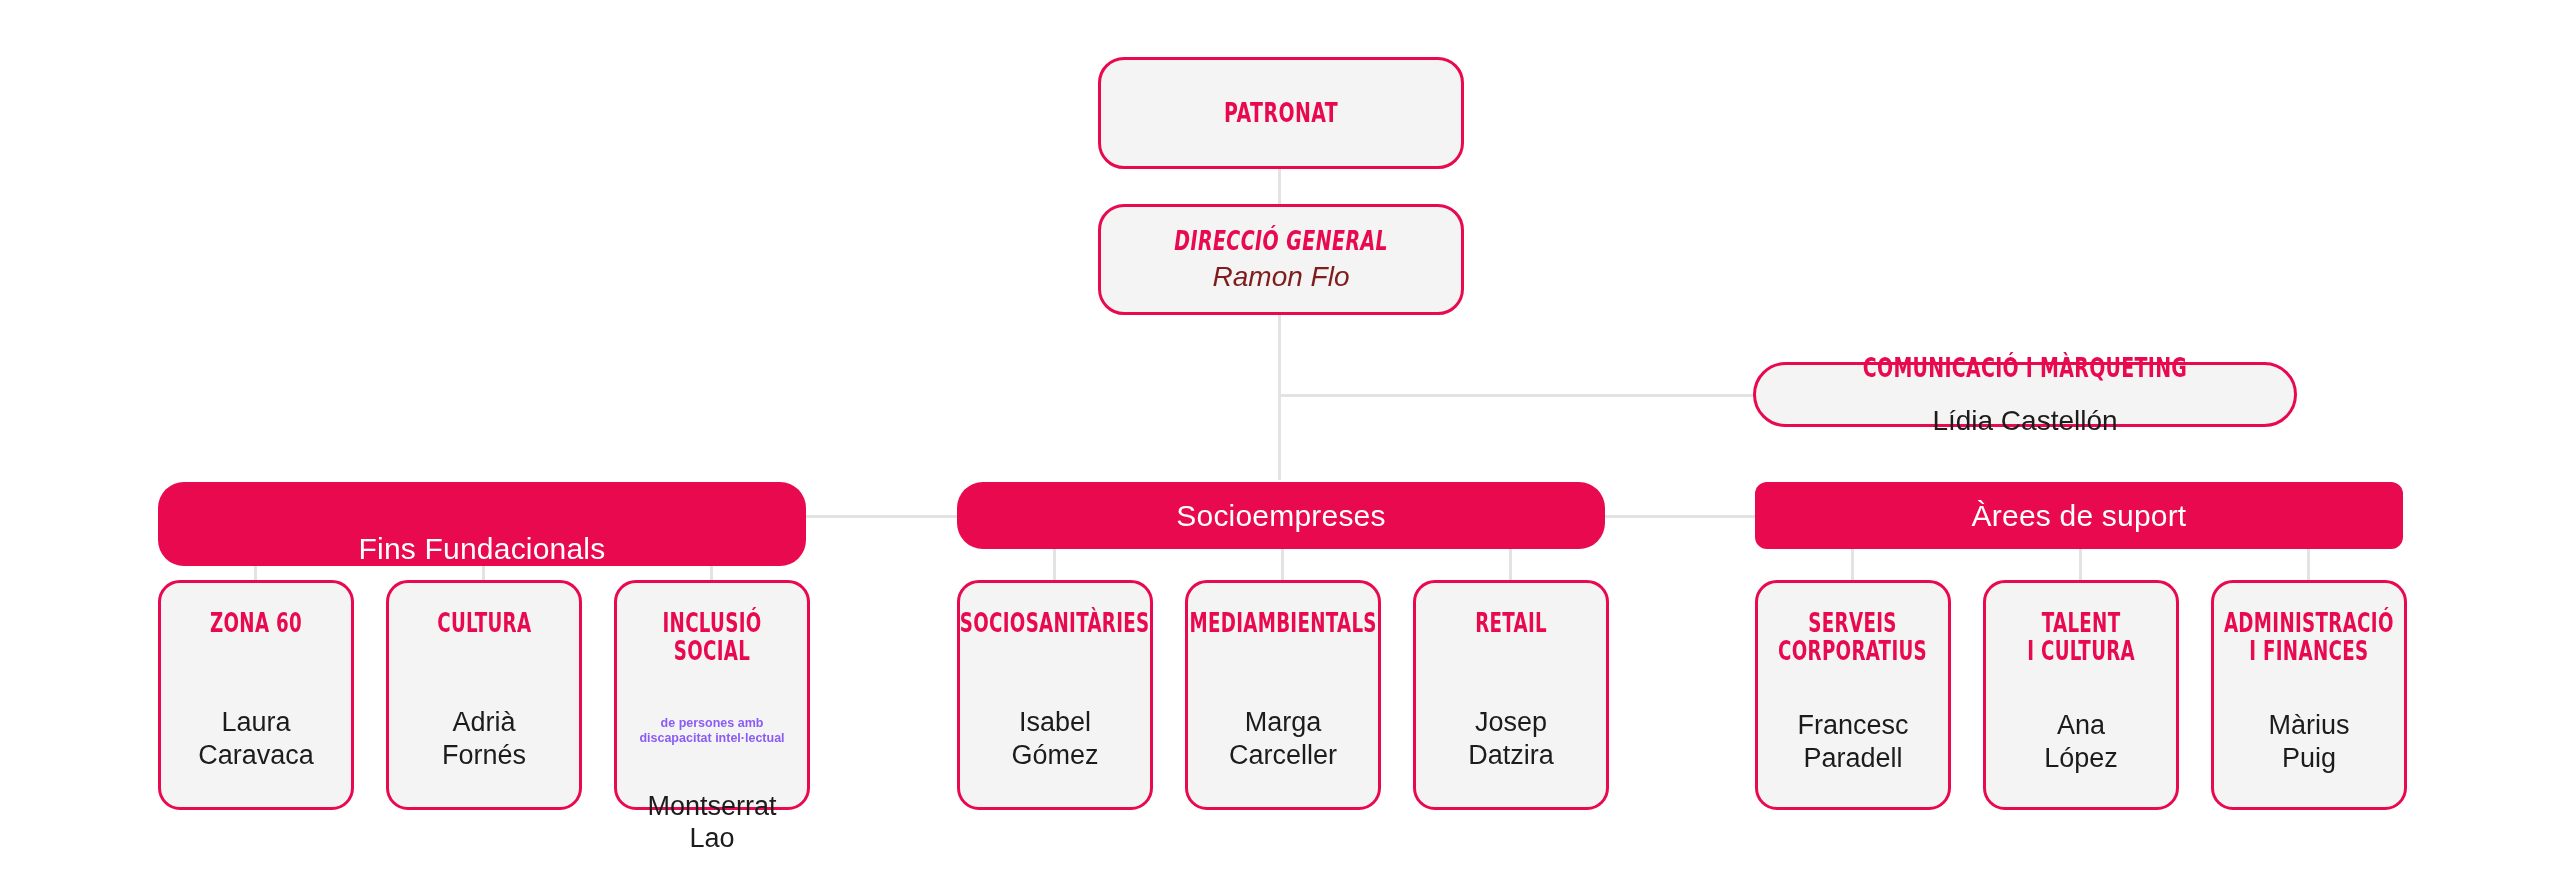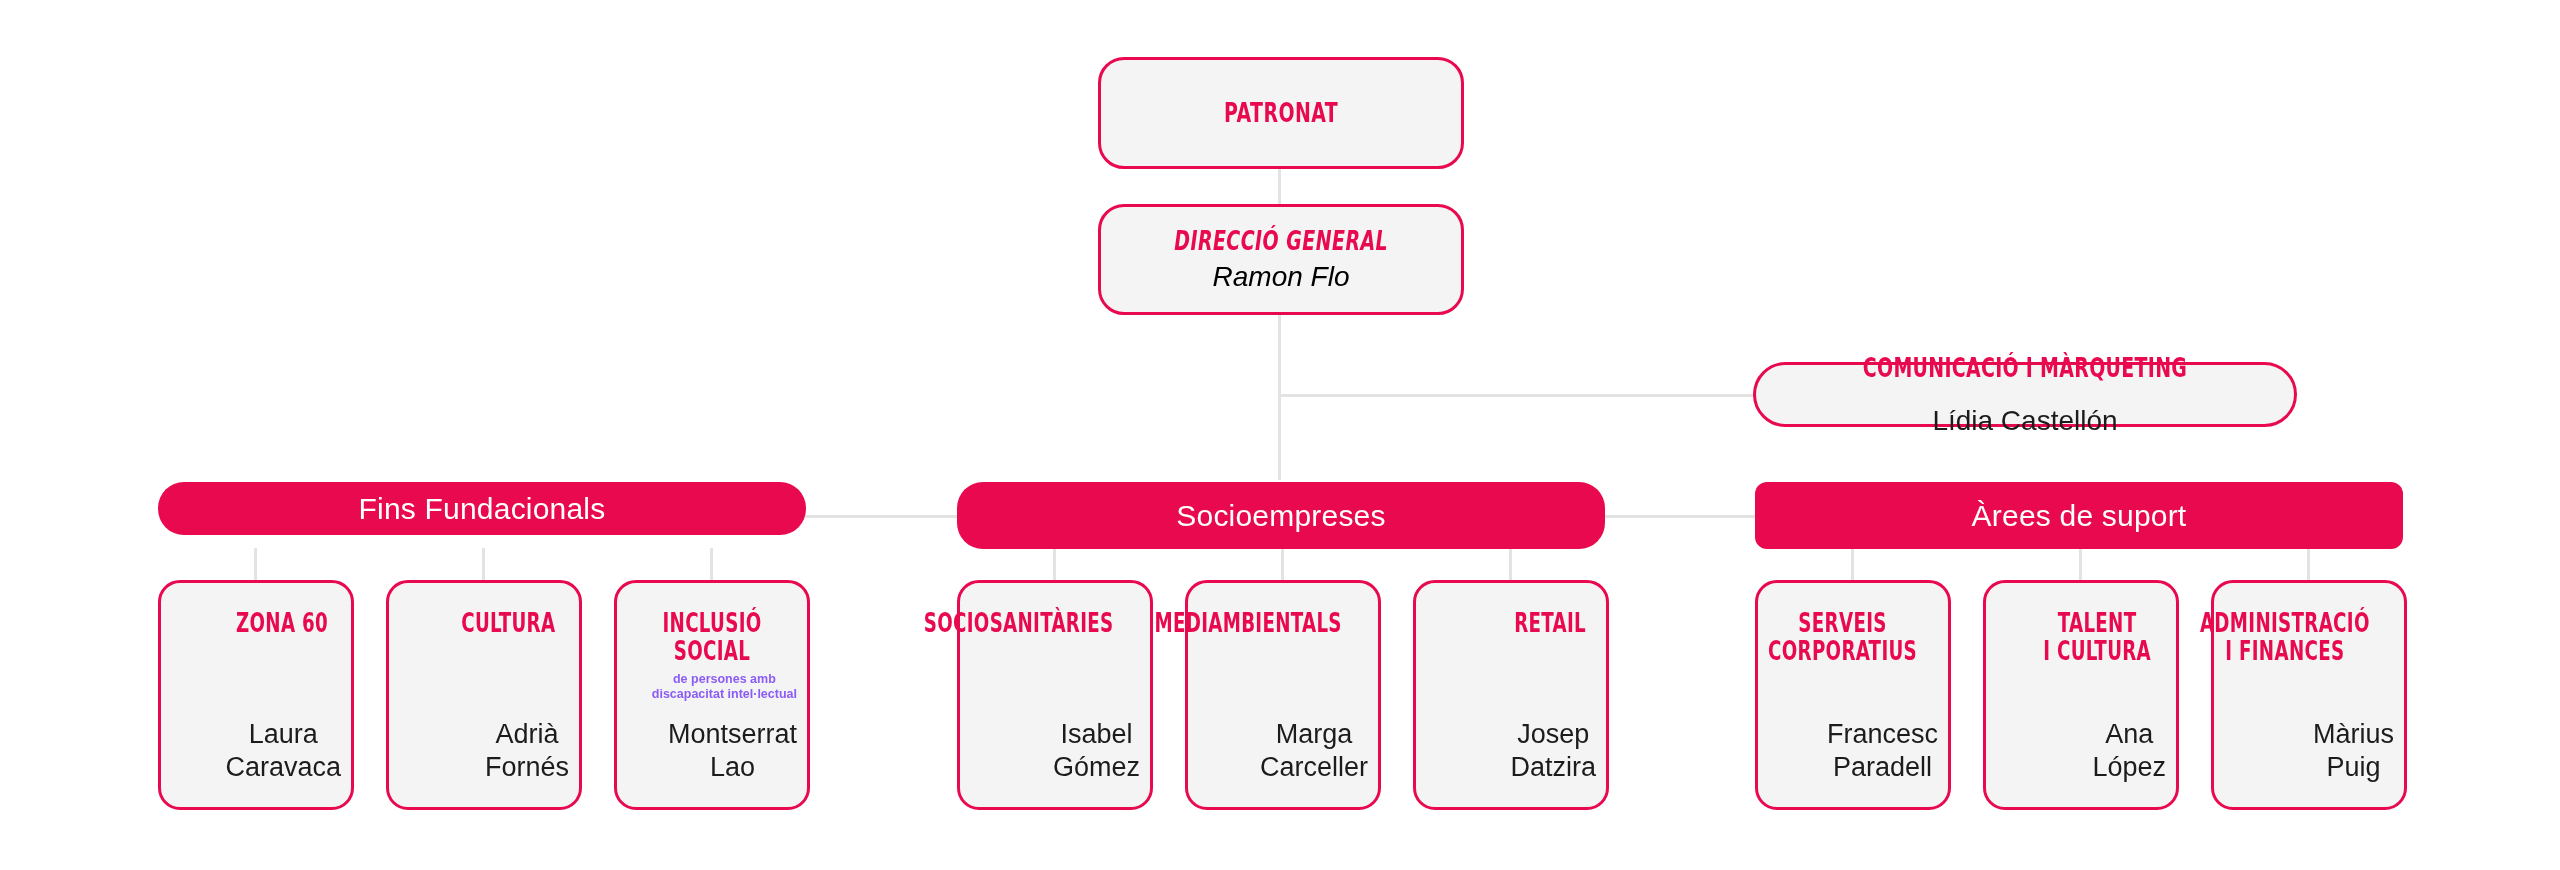--- a/index.html
+++ b/index.html
@@ -48,21 +48,21 @@
     color: #e8094f;
     font-family: "DejaVu Sans Condensed", "Liberation Sans Narrow", "Liberation Sans", sans-serif;
     font-weight: bold;
     font-size: 27px;
     letter-spacing: 0.6px;
     transform: scaleX(0.78);
     white-space: nowrap;
     line-height: 1.1;
   }
   .node-top .person {
-    color: #000000;
+    color: #7f1d1d;
     font-size: 28px;
     font-weight: 400;
     margin-top: 6px;
     line-height: 1.15;
   }
 
   
   .node-inline {
     border-radius: 34px;
     justify-content: center;
@@ -103,23 +103,24 @@
 
   
   .card {
     position: absolute;
     box-sizing: border-box;
     background: #f4f4f4;
     border: 3px solid #e8094f;
     border-radius: 22px;
     display: flex;
     flex-direction: column;
-    align-items: flex-end;
+    align-items: center;
     text-align: center;
-    padding: 26px 10px 18px;
+    padding: 26px 10px 30px;
+    gap: 44px;
   }
   .card .ttl {
     color: #e8094f;
     font-family: "DejaVu Sans Condensed", "Liberation Sans Narrow", "Liberation Sans", sans-serif;
     font-weight: bold;
     font-size: 26px;
     line-height: 1.08;
     letter-spacing: 0.4px;
     transform: scaleX(0.78);
     white-space: pre-line;
@@ -171,21 +172,21 @@
   <div class="node node-top" style="left:1098px; top:204px; width:366px; height:111px;font-style:italic;">
     <div class="ttl">DIRECCIÓ GENERAL</div>
     <div class="person">Ramon Flo</div>
   </div>
 
   <div class="node node-inline" style="left:1753px; top:362px; width:544px; height:65px;">
     <div class="ttl">COMUNICACIÓ I MÀRQUETING</div>
     <div class="person">Lídia Castellón</div>
   </div>
 
-  <div class="banner" style="left:158px; top:482px; width:648px; height:53px;">
+  <div class="banner" style="left:158px; top:482px; width:648px; height:84px;align-items:flex-end;">
     <span>Fins Fundacionals</span>
   </div>
   <div class="banner" style="left:957px; top:482px; width:648px; height:67px;">
     <span>Socioempreses</span>
   </div>
   <div class="banner" style="left:1755px; top:482px; width:648px; height:67px;border-radius:12px;">
     <span>Àrees de suport</span>
   </div>
 
   <div class="card" style="left:158px; top:580px; width:196px; height:230px;">

